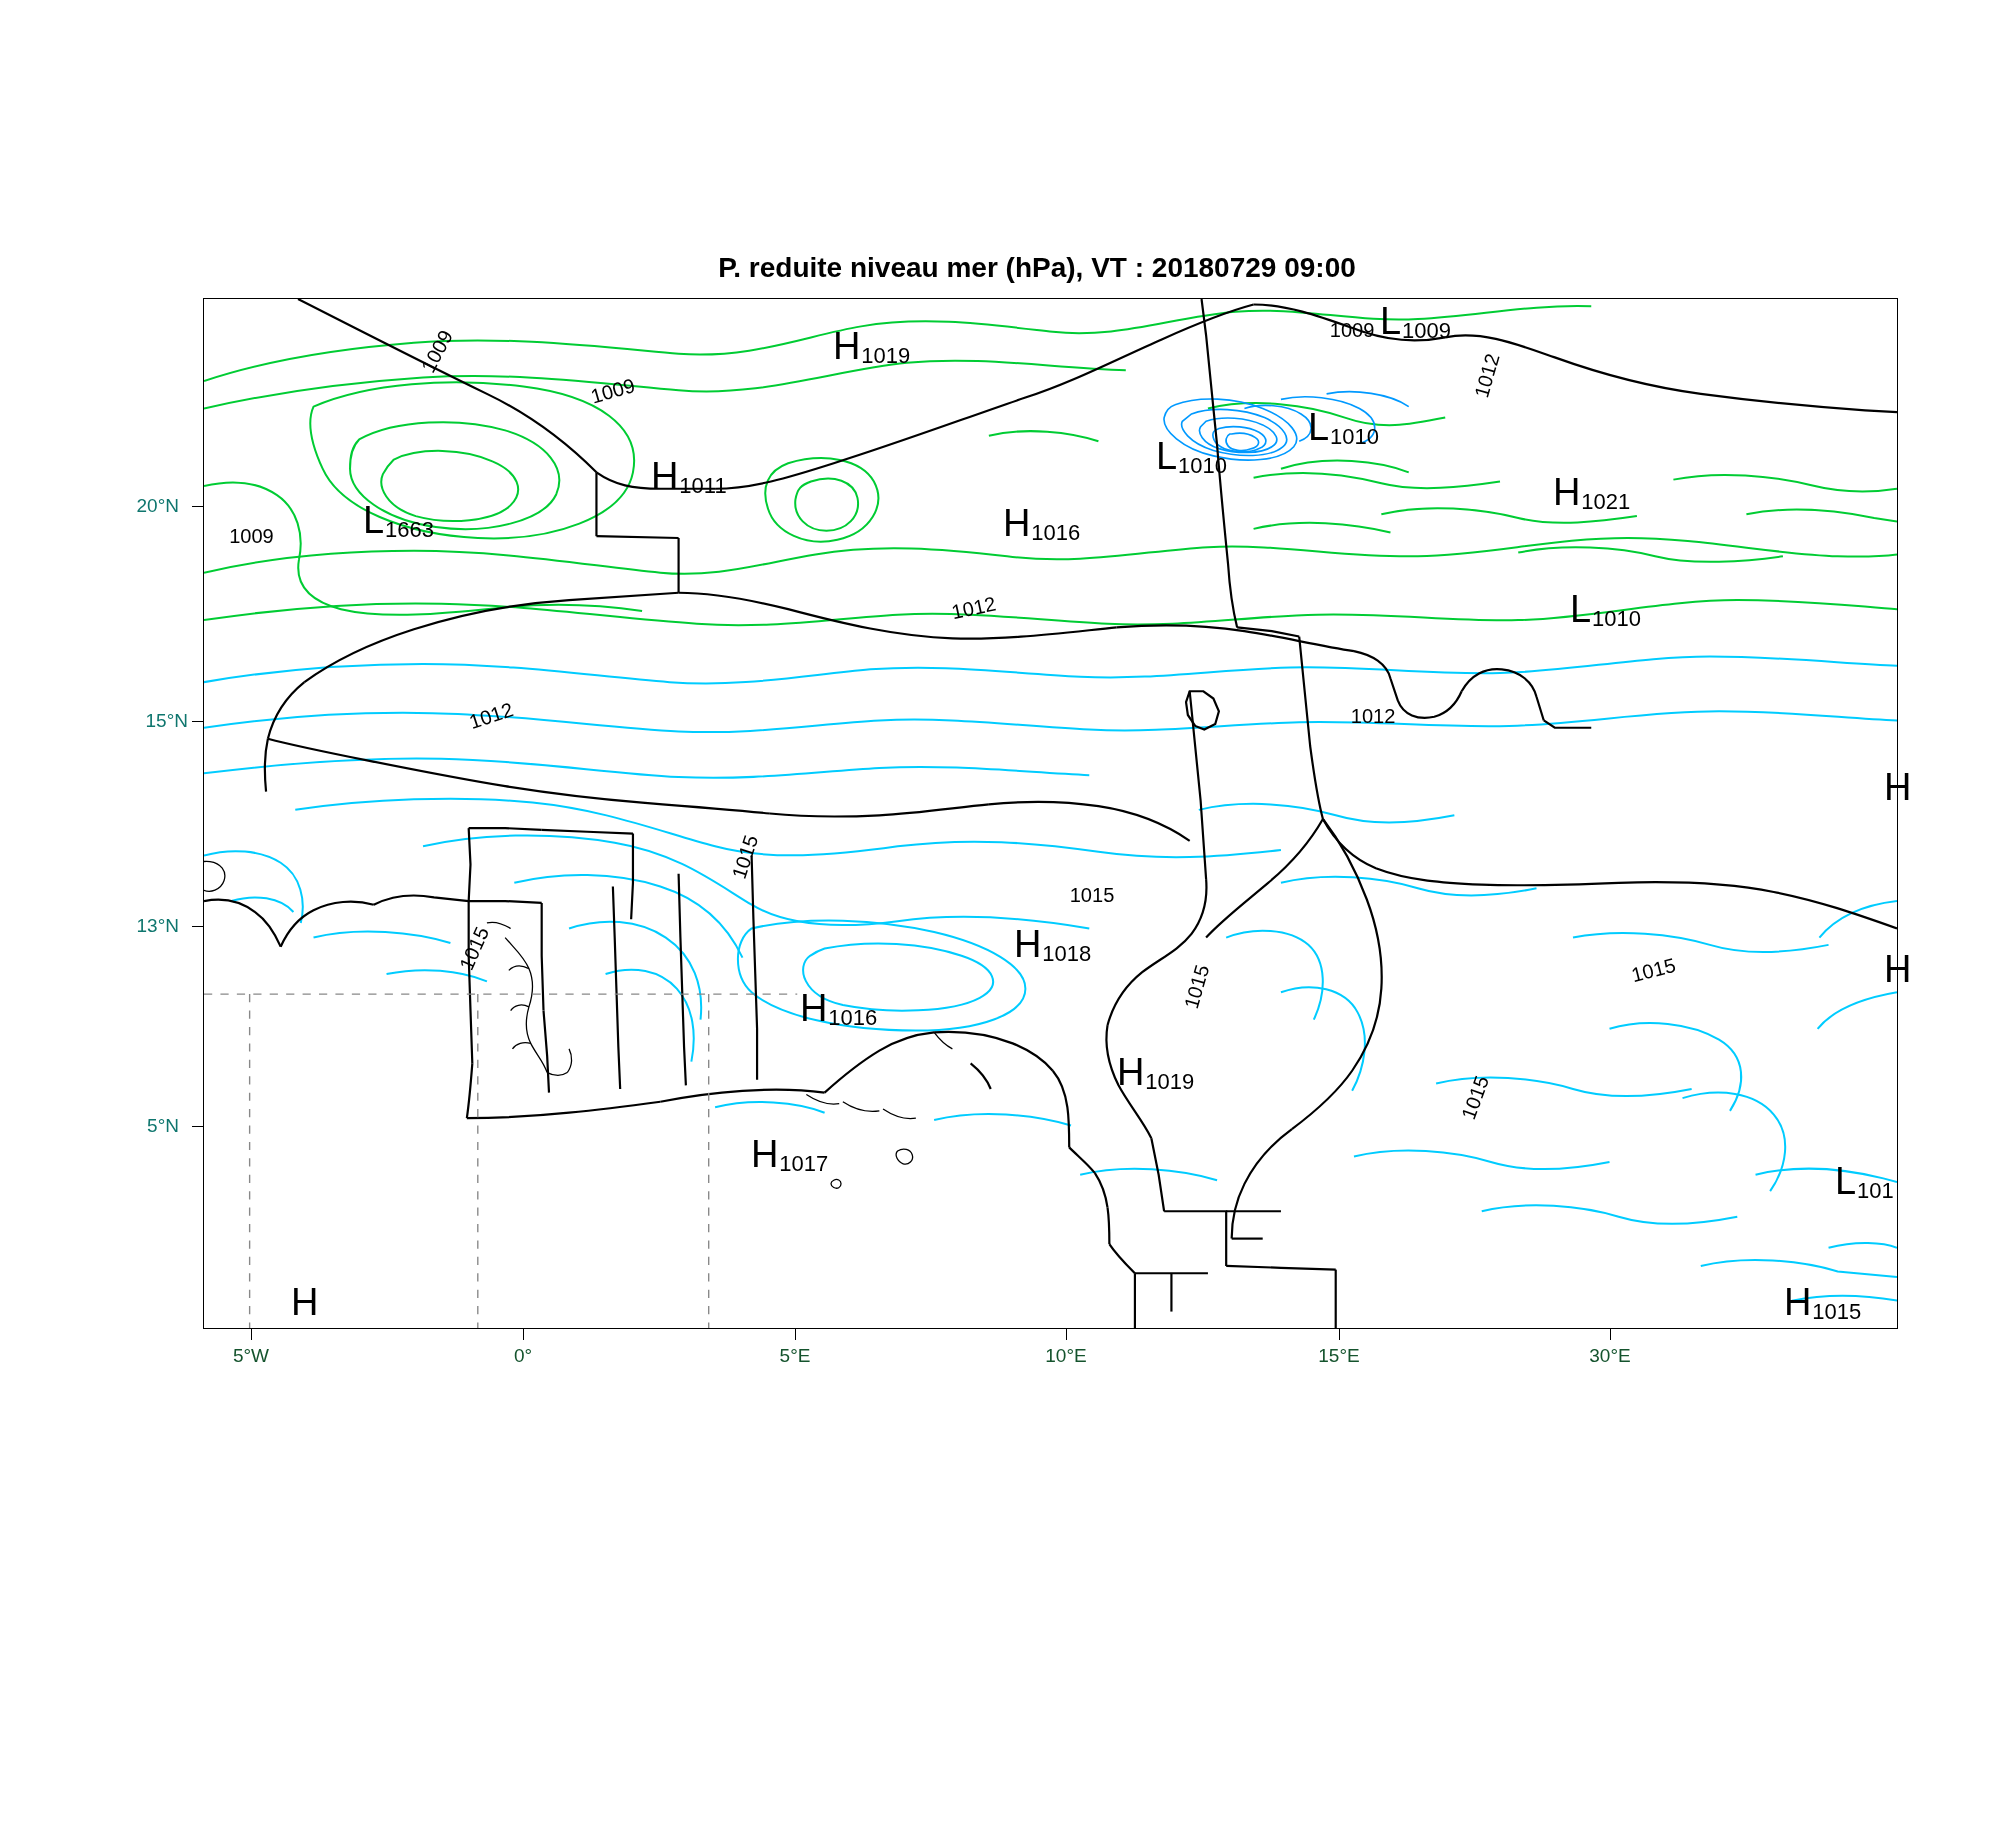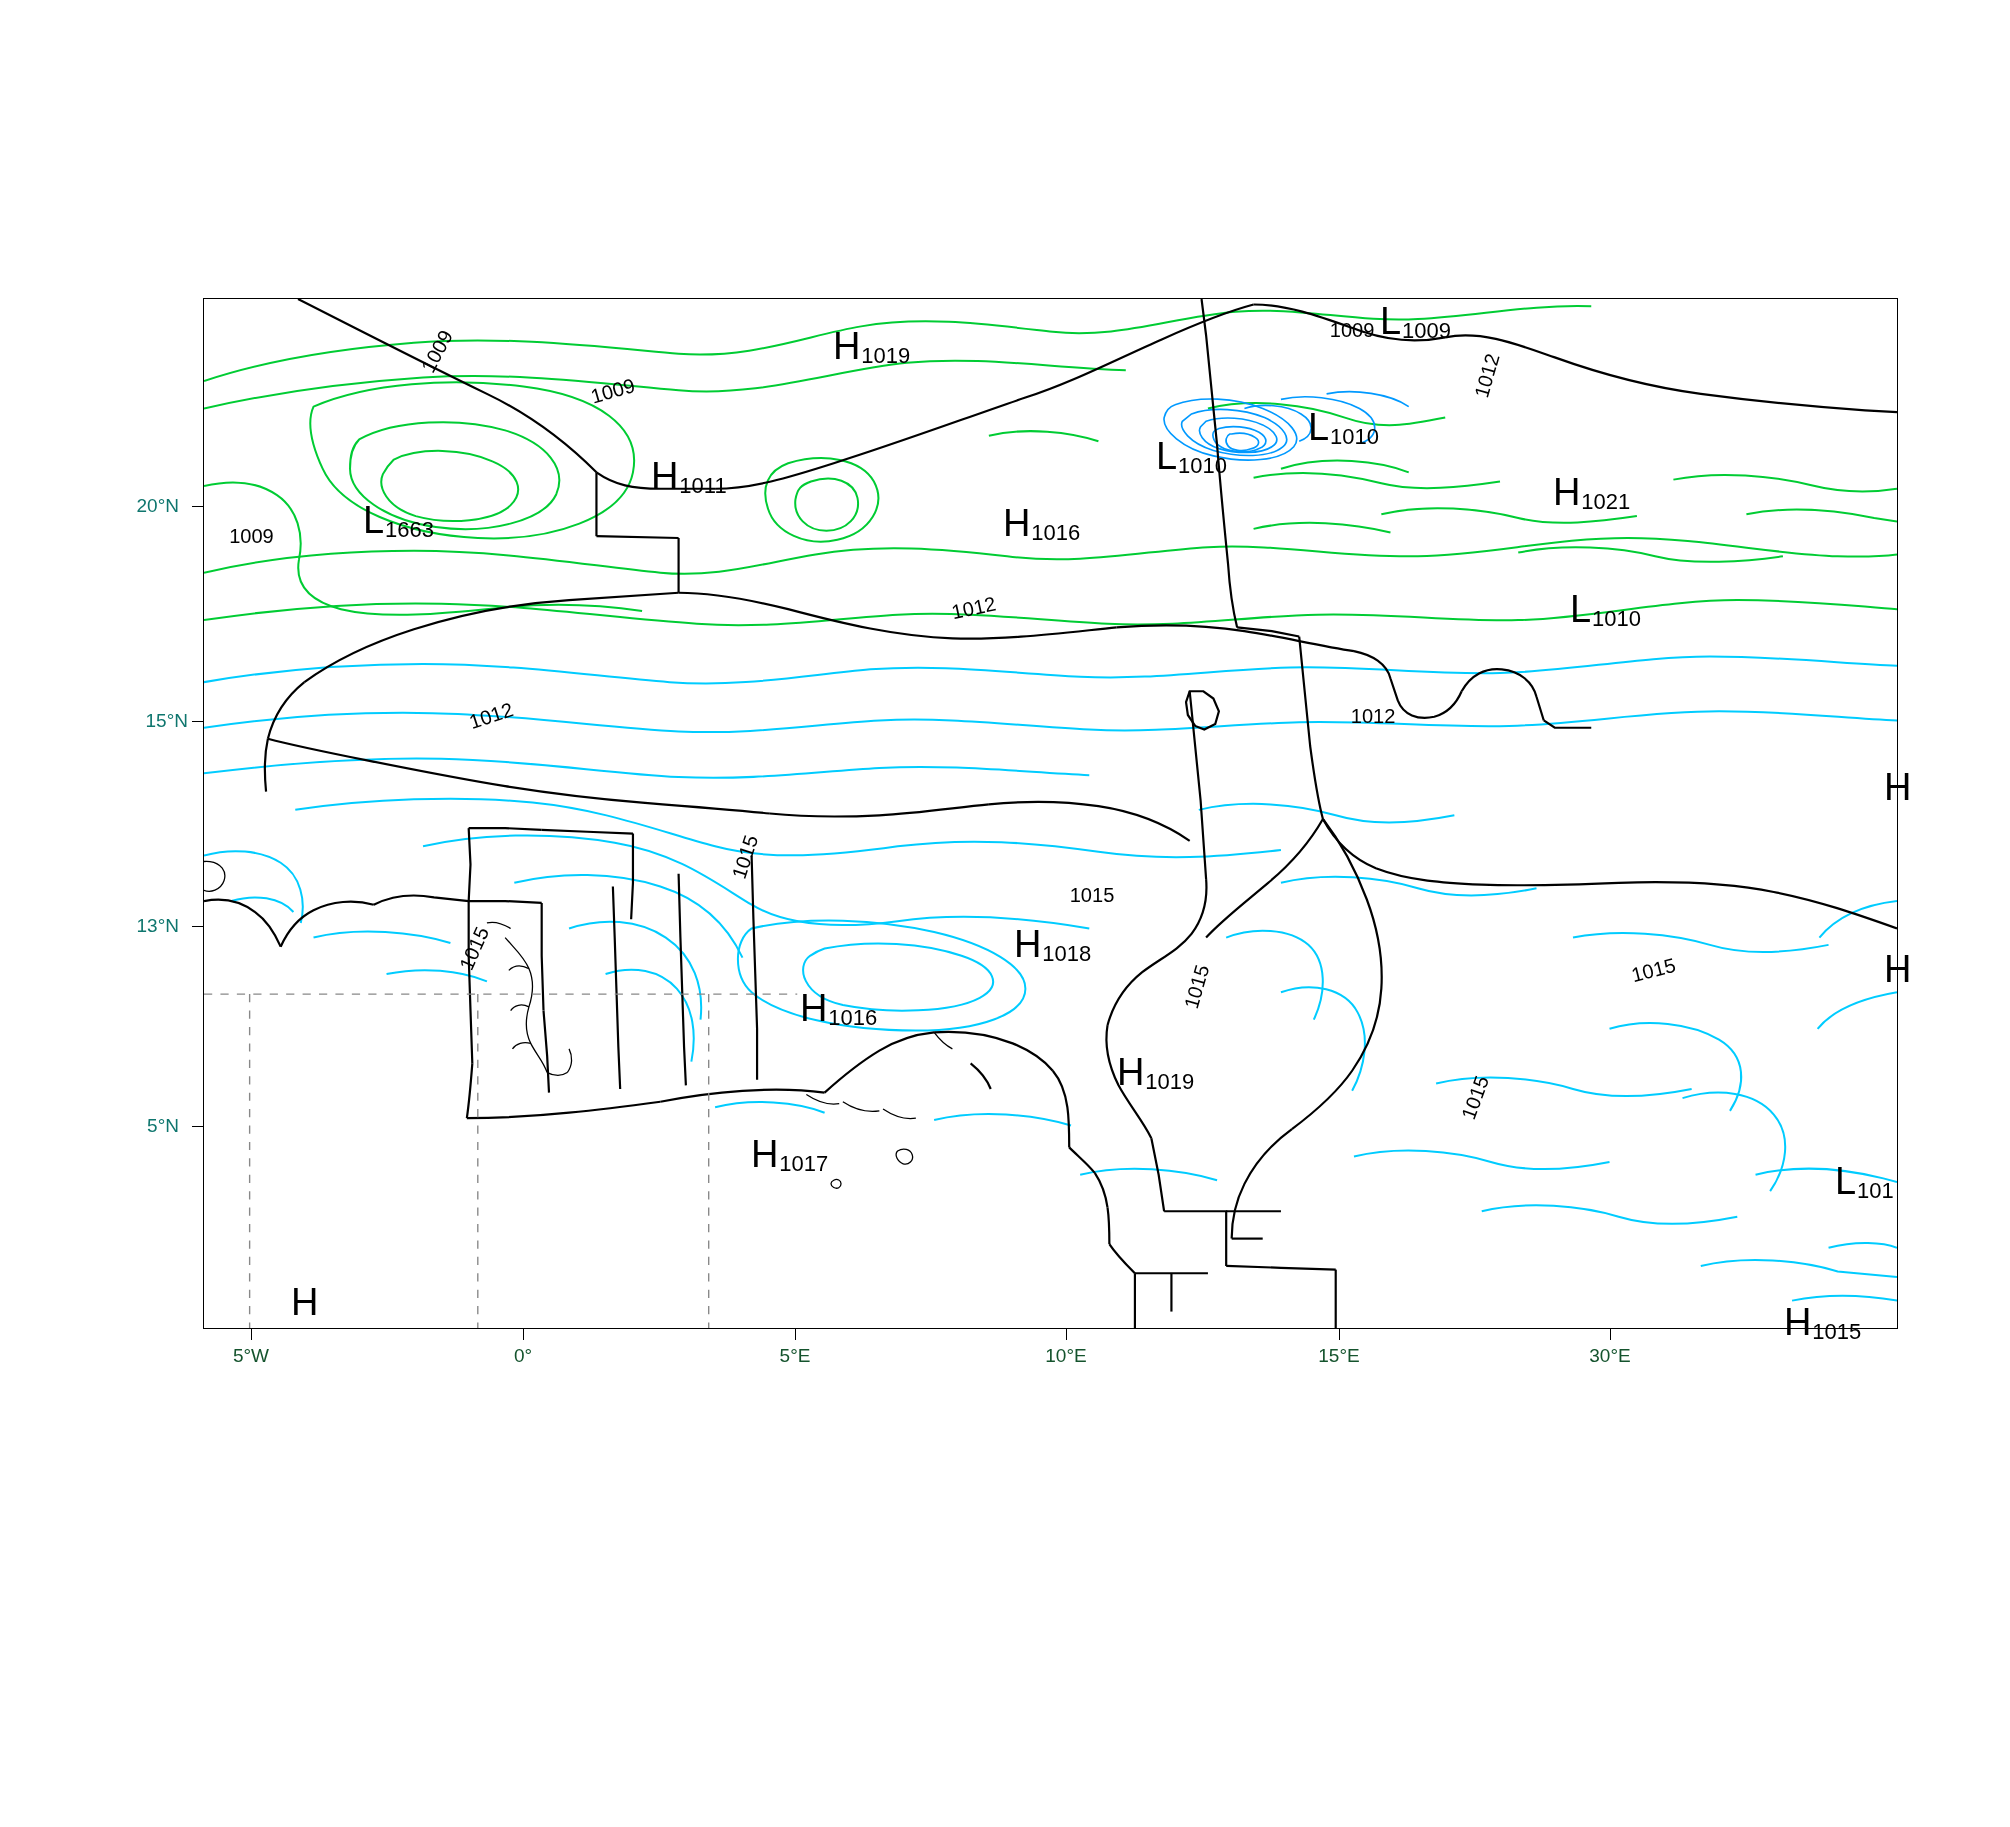--- a/index.html
+++ b/index.html
@@ -115,20 +115,23 @@
     font-size: 22px;
     fill: #000000;
     font-family: "Liberation Sans", sans-serif;
   }
 </style>
 </head>
 <body>
 
 <div id="chart-root">
 
+  <div class="chart-title">
+    <span class="title-inner">P. reduite niveau mer (hPa),  VT : 20180729  09:00</span>
+  </div>
 
   <div class="map-frame">
     <svg class="map-svg" viewBox="0 0 1855 1128" preserveAspectRatio="none">
 
       <g fill="none" stroke-width="2.2">
         <g stroke="#00cc33">
 
           <path d="M0 90 C 60 70, 140 55, 230 48 C 330 40, 430 52, 520 60 C 600 66, 660 40, 720 30 C 790 18, 860 28, 930 36 C 1000 44, 1060 20, 1130 14 C 1200 8, 1260 26, 1330 22 C 1400 18, 1450 6, 1520 8"></path>
           <path d="M0 120 C 70 104, 150 92, 240 86 C 340 80, 430 92, 520 100 C 610 108, 690 78, 770 70 C 850 62, 930 76, 1010 78"></path>
 
@@ -373,21 +376,21 @@
     </div>
     <div class="hl" style="left:1884px; top:768px;">
       <span class="glyph">H</span><span class="val"></span>
     </div>
     <div class="hl" style="left:1884px; top:950px;">
       <span class="glyph">H</span><span class="val"></span>
     </div>
     <div class="hl" style="left:1835px; top:1162px;">
       <span class="glyph">L</span><span class="val">101</span>
     </div>
-    <div class="hl" style="left:1784px; top:1283px;margin-top:20px;">
+    <div class="hl" style="left:1784px; top:1283px;">
       <span class="glyph">H</span><span class="val">1015</span>
     </div>
     <div class="hl" style="left:291px; top:1283px;">
       <span class="glyph">H</span><span class="val"></span>
     </div>
   </div>
 
   <div>
     <div class="tick-x" style="left:251px;"></div>
     <div class="tick-x" style="left:523px;"></div>

